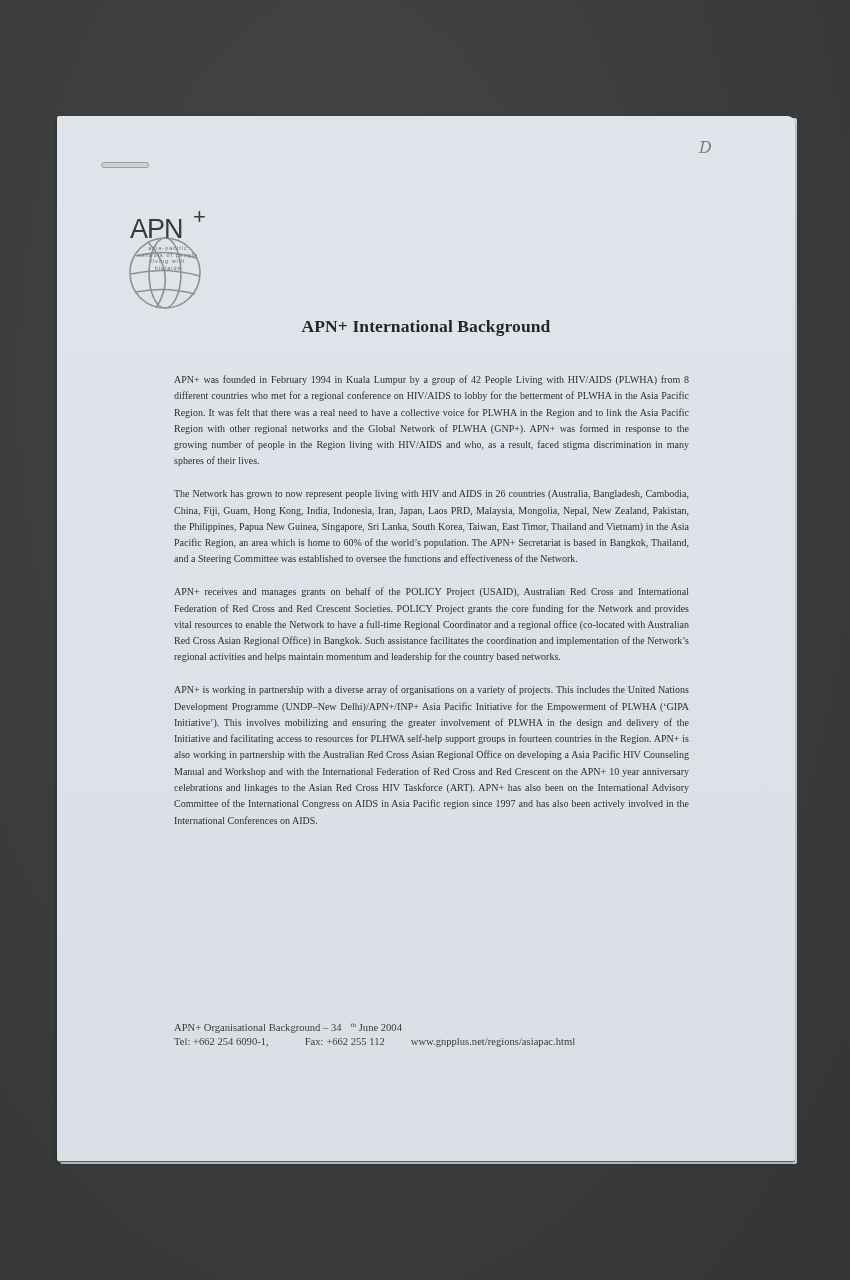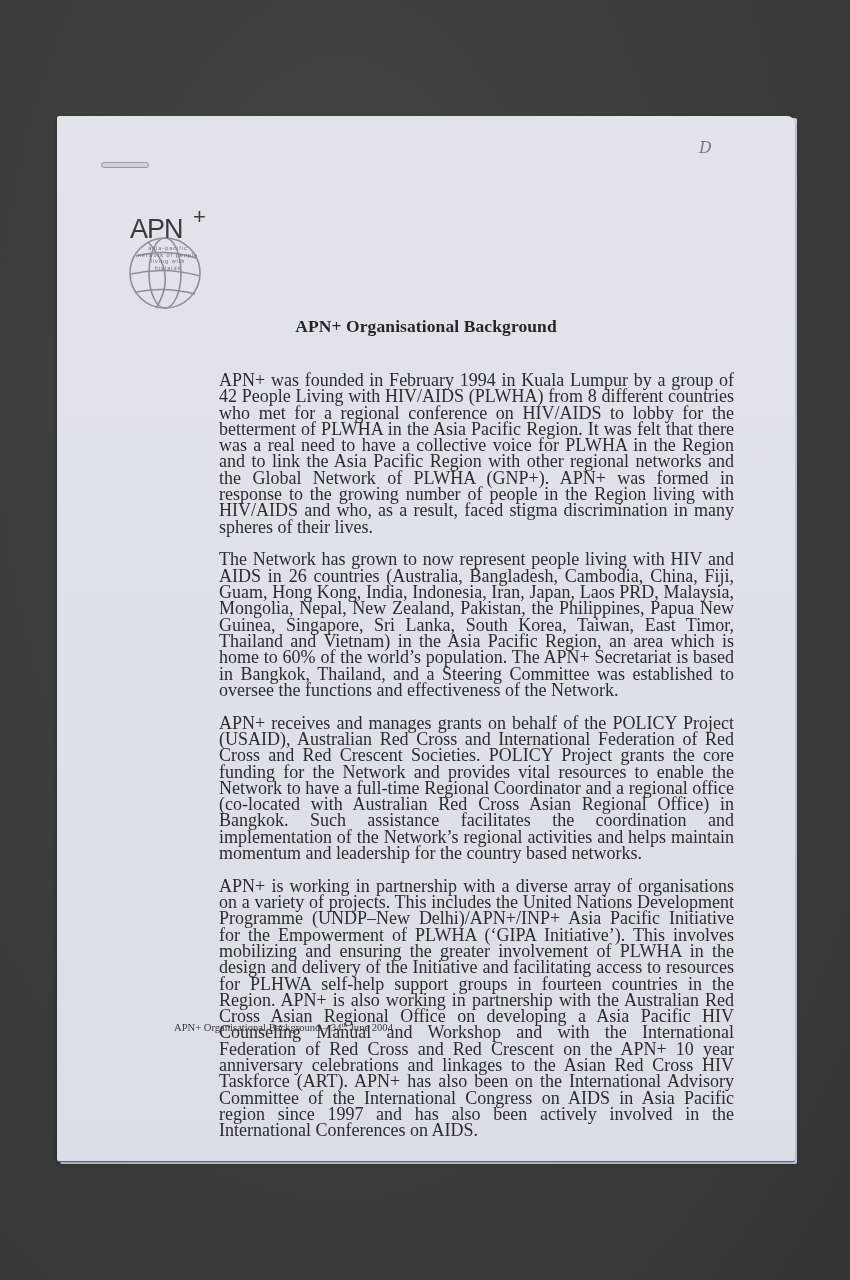--- a/index.html
+++ b/index.html
@@ -107,40 +107,39 @@
       font-weight: bold;
       font-size: 17.5px;
       color: #262628;
       letter-spacing: 0.1px;
     }
     .body {
       position: absolute;
       left: 117px;
       top: 256px;
       width: 515px;
-      font-size: 18px;
+      font-size: 10px;
       line-height: 16.3px;
       text-align: justify;
       color: #2c2c2e;
-      margin-left: 45px;
     }
     .body p {
       margin: 0 0 16.5px 0;
     }
     .footer {
       position: absolute;
       left: 117px;
       top: 905px;
       width: 520px;
       font-size: 10.6px;
       line-height: 13.5px;
       color: #3a3a3c;
     }
     .footer .row { white-space: nowrap; }
-    .footer sup { font-size: 7px; vertical-align: 4px; line-height: 0; }
+    .footer sup { font-size: 7px; vertical-align: 4px; line-height: 0; margin-left: 9px; }
     .gap1 { display: inline-block; width: 36px; }
     .gap2 { display: inline-block; width: 26px; }
   </style>
 </head>
 <body>
 
 <div class="sheet-back"></div>
 
 <div class="page">
   <div class="staple"></div>
@@ -155,25 +154,28 @@
         <path d="M5 40 Q39 32 74 42"></path>
         <path d="M10 58 Q39 52 69 60"></path>
         <path d="M22 8 Q52 40 30 74"></path>
       </g>
     </svg>
     <span class="logo-word">APN</span>
     <span class="logo-plus">+</span>
     <div class="logo-tagline">asia-pacific network of people living with hiv/aids</div>
   </div>
 
-  <div class="title">APN+ Organisational Background</div>
+  <div class="title">APN+ International Background</div>
 
   <div class="body">
     <p>APN+ was founded in February 1994 in Kuala Lumpur by a group of 42 People Living with HIV/AIDS (PLWHA) from 8 different countries who met for a regional conference on HIV/AIDS to lobby for the betterment of PLWHA in the Asia Pacific Region. It was felt that there was a real need to have a collective voice for PLWHA in the Region and to link the Asia Pacific Region with other regional networks and the Global Network of PLWHA (GNP+). APN+ was formed in response to the growing number of people in the Region living with HIV/AIDS and who, as a result, faced stigma discrimination in many spheres of their lives.</p>
     <p>The Network has grown to now represent people living with HIV and AIDS in 26 countries (Australia, Bangladesh, Cambodia, China, Fiji, Guam, Hong Kong, India, Indonesia, Iran, Japan, Laos PRD, Malaysia, Mongolia, Nepal, New Zealand, Pakistan, the Philippines, Papua New Guinea, Singapore, Sri Lanka, South Korea, Taiwan, East Timor, Thailand and Vietnam) in the Asia Pacific Region, an area which is home to 60% of the world’s population. The APN+ Secretariat is based in Bangkok, Thailand, and a Steering Committee was established to oversee the functions and effectiveness of the Network.</p>
     <p>APN+ receives and manages grants on behalf of the POLICY Project (USAID), Australian Red Cross and International Federation of Red Cross and Red Crescent Societies. POLICY Project grants the core funding for the Network and provides vital resources to enable the Network to have a full-time Regional Coordinator and a regional office (co-located with Australian Red Cross Asian Regional Office) in Bangkok. Such assistance facilitates the coordination and implementation of the Network’s regional activities and helps maintain momentum and leadership for the country based networks.</p>
     <p>APN+ is working in partnership with a diverse array of organisations on a variety of projects. This includes the United Nations Development Programme (UNDP–New Delhi)/APN+/INP+ Asia Pacific Initiative for the Empowerment of PLWHA (‘GIPA Initiative’). This involves mobilizing and ensuring the greater involvement of PLWHA in the design and delivery of the Initiative and facilitating access to resources for PLHWA self-help support groups in fourteen countries in the Region. APN+ is also working in partnership with the Australian Red Cross Asian Regional Office on developing a Asia Pacific HIV Counseling Manual and Workshop and with the International Federation of Red Cross and Red Crescent on the APN+ 10 year anniversary celebrations and linkages to the Asian Red Cross HIV Taskforce (ART).  APN+ has also been on the International Advisory Committee of the International Congress on AIDS in Asia Pacific region since 1997 and has also been actively involved in the International Conferences on AIDS.</p>
   </div>
 
   <div class="footer">
     <div class="row"><span>APN+ Organisational Background – 34</span><sup>th</sup><span> June 2004</span></div>
+    <div class="row">
+      <span>Tel: +662 254 6090-1,</span><span class="gap1"></span><span>Fax: +662 255 112</span><span class="gap2"></span><span>www.gnpplus.net/regions/asiapac.html</span>
+    </div>
   </div>
 </div>
 
 </body></html>

